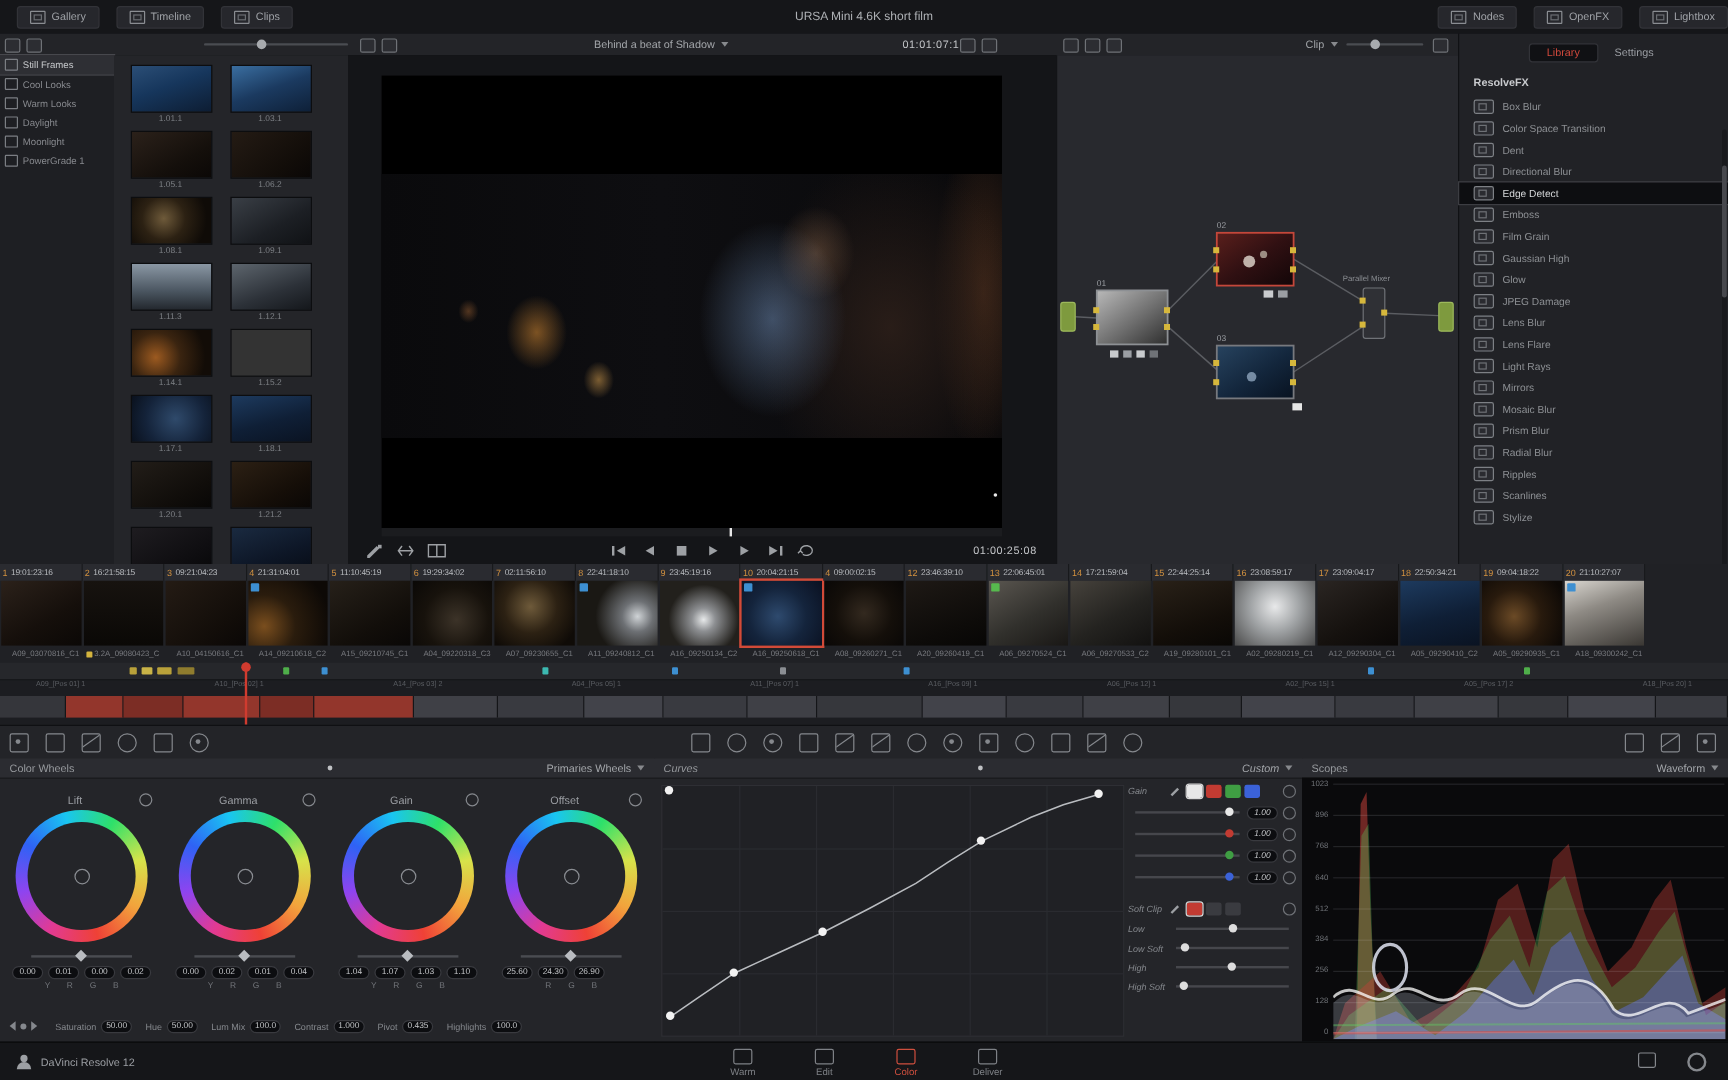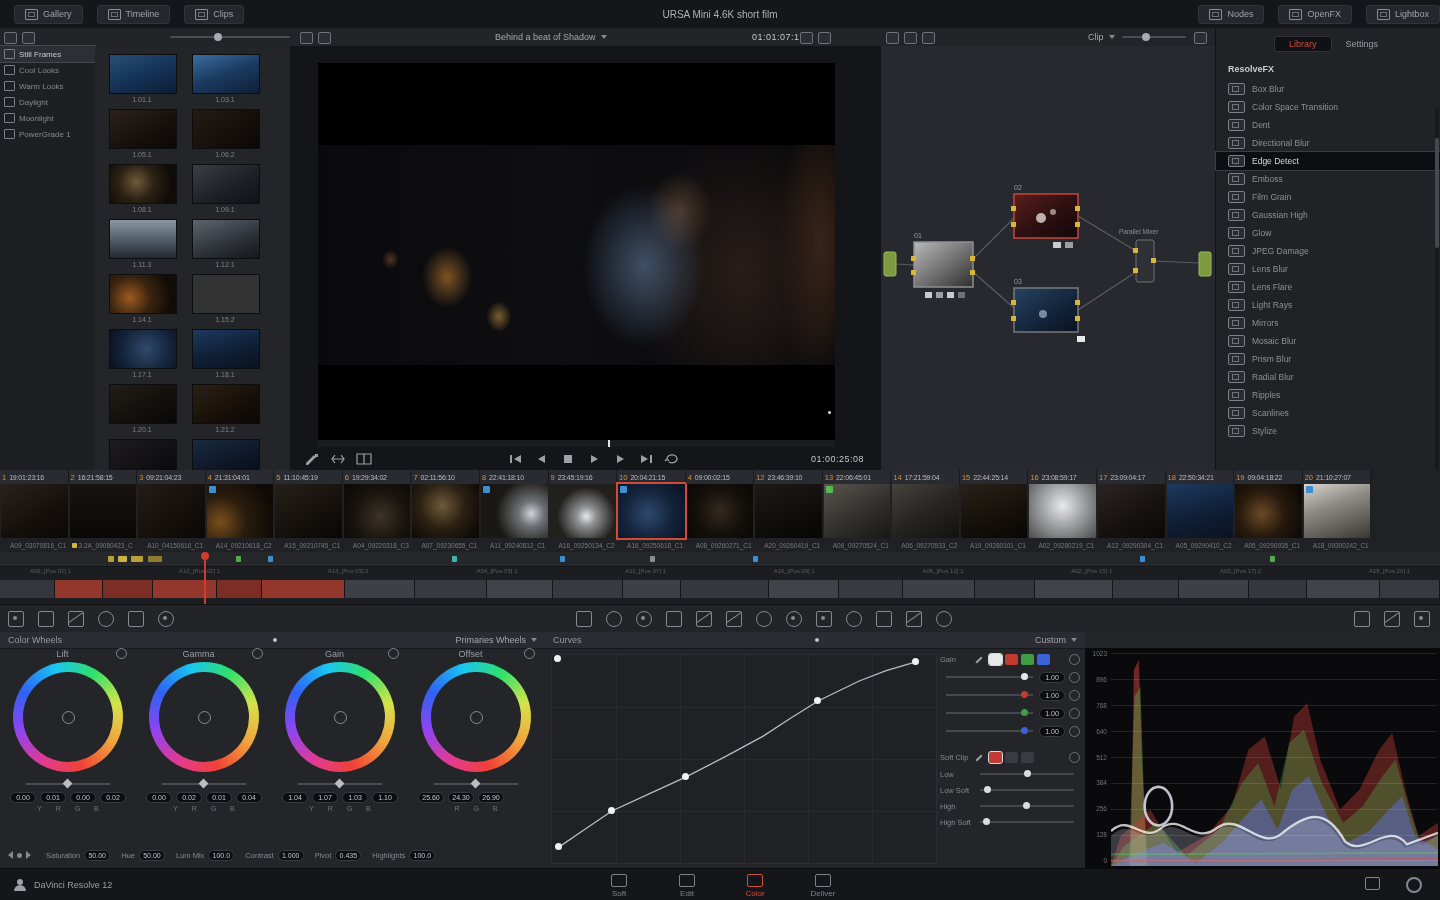--- a/index.html
+++ b/index.html
@@ -101,41 +101,41 @@
   .pt-ic.diag::after{content:"";position:absolute;left:-2px;top:5px;width:18px;height:1px;background:#85888d;transform:rotate(-35deg);}
   
   .panel{top:632px;height:236px;background:#242529;}
   .phead{height:16px;background:#2b2c31;border-bottom:1px solid #17181b;display:flex;align-items:center;padding:0 8px;color:#96999d;font-size:9px;}
   .phead .mid{position:absolute;left:50%;width:4px;height:4px;background:#bfc1c4;border-radius:50%;top:6px;}
   .phead .mode{margin-left:auto;display:flex;align-items:center;color:#a3a6aa;}
   
   .wheels{left:0;width:545px;border-right:1px solid #101114;}
   .wheelrow{position:absolute;left:0;top:16px;width:545px;display:flex;}
   .wcol{width:136px;flex:none;display:flex;flex-direction:column;align-items:center;}
-  .whead{width:118px;display:flex;justify-content:space-between;align-items:center;padding:0 0 3px 0;color:#9b9ea3;}
+  .whead{width:118px;display:flex;justify-content:space-between;align-items:center;padding:13px 0 3px 0;color:#9b9ea3;}
   .reset{width:9px;height:9px;border:1px solid #85888d;border-radius:50%;position:relative;}
   .ring{width:110px;height:110px;border-radius:50%;position:relative;
     background:conic-gradient(from 210deg,#e23a93,#8e44f0,#2f62f5,#19c5f2,#2ee06a,#d7e34a,#f2a33c,#ef4136,#e23a93);}
   .ring::after{content:"";position:absolute;left:10px;top:10px;right:10px;bottom:10px;border-radius:50%;background:#242529;}
   .cross{position:absolute;left:50%;top:50%;width:11px;height:11px;margin:-6px 0 0 -6px;border:1px solid #8a8d92;border-radius:50%;z-index:2;}
   .mslider{width:100px;height:12px;position:relative;margin-top:6px;}
   .mslider .tr{position:absolute;left:8px;right:8px;top:5px;height:2px;background:#4a4c51;}
   .mslider .hd{position:absolute;left:46px;top:2px;width:7px;height:7px;background:#b9bcc0;transform:rotate(45deg);}
   .vals{display:flex;gap:4px;margin-top:2px;}
   .valbox{background:#0c0d10;border:1px solid #393a3f;border-radius:6px;color:#c4c6c9;font-size:7px;padding:1px 0;width:24px;text-align:center;}
   .valbox:empty{visibility:hidden;}
   .chn{color:#73767b;font-size:7px;letter-spacing:6px;margin-top:2px;padding-left:6px;}
   .adjrow{position:absolute;left:0;bottom:4px;width:545px;height:18px;display:flex;align-items:center;}
   .pagearrow{width:0;height:0;border-top:4px solid transparent;border-bottom:4px solid transparent;margin:0 4px;}
   .pa-l{border-right:5px solid #85888d;}
   .pa-r{border-left:5px solid #85888d;}
   .adj{display:flex;align-items:center;gap:4px;margin-left:11px;}
   .adj .al{color:#85888d;font-size:7.5px;}
   
-  .curves{left:545px;width:540px;border-right:1px solid #101114;}
+  .curves{left:545px;width:540px;border-right:1px solid #101114;font-style:italic;}
   .cgrid{position:absolute;left:6px;top:22px;width:384px;height:208px;background:#202125;border:1px solid #2e2f34;}
   .cgrid .vline{position:absolute;top:0;bottom:0;width:1px;background:#2a2b30;}
   .cgrid .hline{position:absolute;left:0;right:0;height:1px;background:#2a2b30;}
   .curve-dot{position:absolute;width:7px;height:7px;margin:-4px 0 0 -4px;background:#f2f2f2;border-radius:50%;z-index:3;}
   .ccol{position:absolute;left:395px;top:18px;width:140px;}
   .crow{display:flex;align-items:center;height:18px;position:relative;}
   .crow .cl{width:34px;color:#85888d;font-size:7.5px;flex:none;}
   .chip{width:13px;height:11px;border-radius:2px;margin-right:3px;}
   .chip.sel{outline:1px solid #d8d8d8;}
   .ctrack{position:relative;flex:1;height:2px;background:#46474c;margin:0 6px;}
@@ -1201,20 +1201,27 @@
             <span class="cl">High Soft</span>
             <div class="ctrack">
               <span class="chandle" style="background: rgb(221, 221, 221); left: 3%;"></span>
             </div>
           </div>
         </div>
     </div>
   </div>
 
   <div class="abs panel scopes">
+    <div class="phead">
+      <span>Scopes</span>
+      <span class="mode">
+        <span>Waveform</span>
+        <span class="caret"></span>
+      </span>
+    </div>
     <div class="scope-area">
       <div class="scale">
 
       <span>1023</span>
           <span>896</span>
           <span>768</span>
           <span>640</span>
           <span>512</span>
           <span>384</span>
           <span>256</span>
@@ -1249,21 +1256,21 @@
     </div>
   </div>
 
   <div class="abs bottombar">
     <span class="user-ic"></span>
     <span class="appname">DaVinci Resolve 12</span>
     <div class="pages">
 
         <div class="page">
           <span class="pic-ic"></span>
-          <span class="plabel">Soft</span>
+          <span class="plabel">Warm</span>
         </div>
 
         <div class="page">
           <span class="pic-ic"></span>
           <span class="plabel">Edit</span>
         </div>
 
         <div class="page active">
           <span class="pic-ic"></span>
           <span class="plabel">Color</span>

